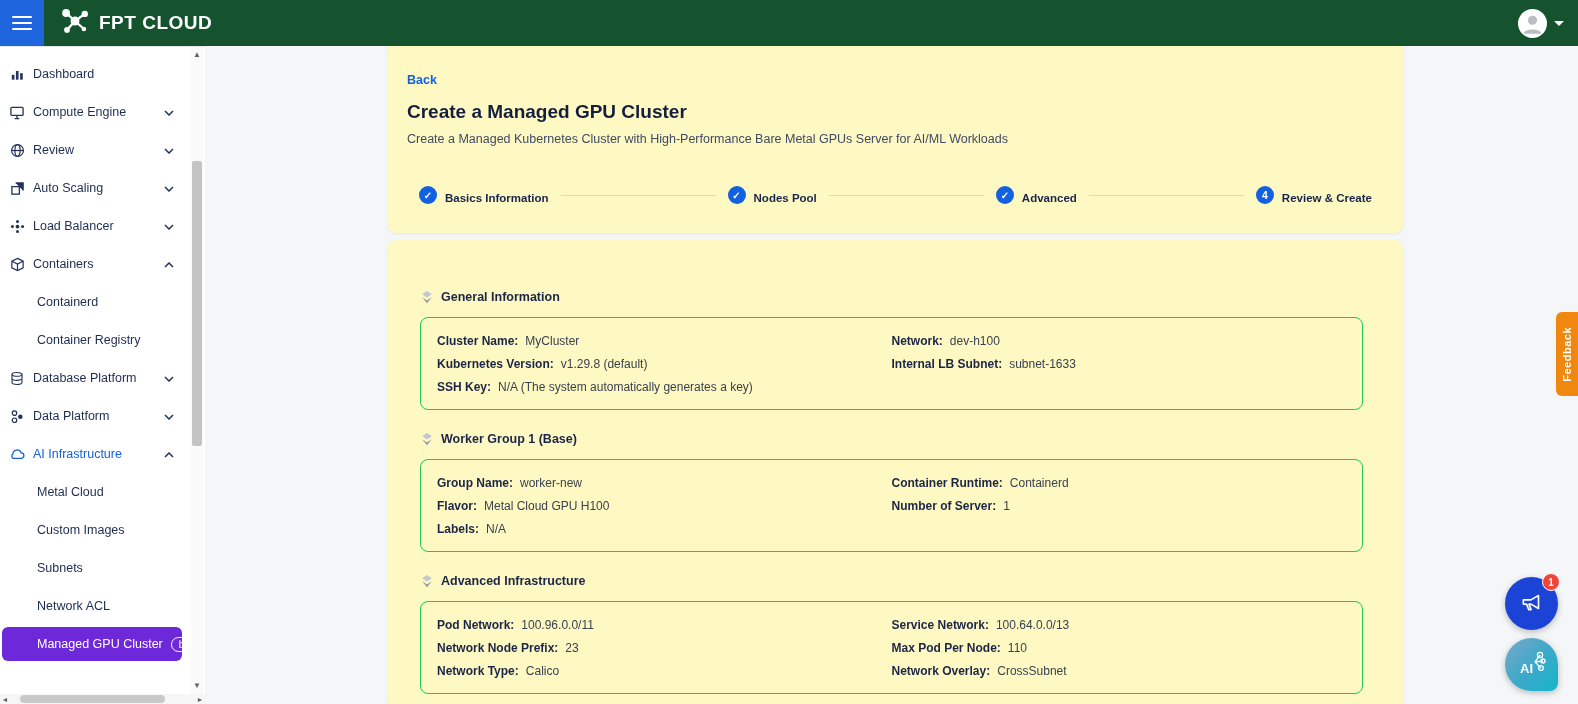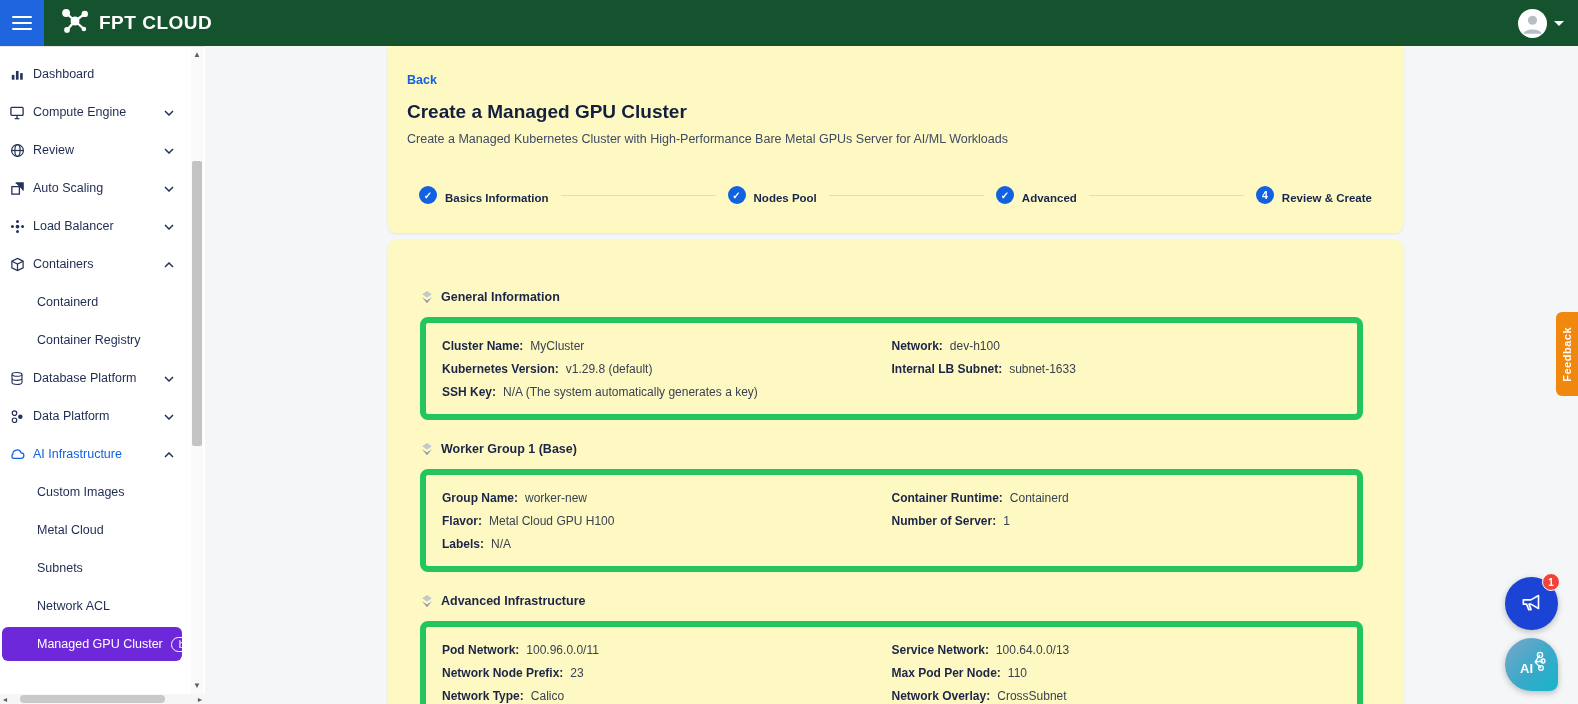--- a/index.html
+++ b/index.html
@@ -71,21 +71,21 @@
   .chk::before { content:"✓"; font-size:10px; font-weight:bold; }
   .step-label { font-size:11.5px; font-weight:bold; color:#18244a; white-space:nowrap; }
   .step-line { flex:1; height:1px; background:#d9dade; margin:0 12px; }
 
   
   .review-card { margin-left:183px; width:1015px; margin-top:7px; border-radius:8px;
     height:470px; padding:50px 40px 0 32px; }
   .rv-section { margin-bottom:22px; }
   .rv-head { display:flex; gap:7px; margin-bottom:9px; }
   .rv-title { font-size:12.5px; font-weight:bold; color:#1b2547; }
-  .rv-box { border:6px solid #22c55e; border-radius:8px; padding:11px 16px;
+  .rv-box { border:1px solid #22c55e; border-radius:8px; padding:11px 16px;
     display:grid; grid-template-columns:1fr 1fr; }
   .rv-row { height:23px; display:flex; align-items:center; font-size:12px; }
   .rv-label { font-weight:bold; color:#1b2547; margin-right:7px; white-space:nowrap; }
   .rv-value { color:#3a4150; white-space:nowrap;text-align:center; }
 
   
   .feedback-tab { position:fixed; right:0; top:312px; width:22px; height:84px;
     background:#f0880f; border-radius:6px 0 0 6px; cursor:pointer;
     display:flex; align-items:center; justify-content:center; z-index:60; }
   .feedback-tab span { writing-mode:vertical-rl; transform:rotate(180deg);
@@ -274,24 +274,24 @@
             </svg>
           </span>
         <span class="lbl">AI Infrastructure</span>
         <span class="chev">
           <svg width="10" height="6" viewBox="0 0 10 6" fill="none" stroke="#24335a" stroke-width="1.5">
               <path d="M1 5l4-4 4 4"></path>
             </svg></span>
       </div>
 
       <div class="sb-item sb-sub">
+        <span class="lbl">Metal Cloud</span>
+      </div>
+      <div class="sb-item sb-sub">
         <span class="lbl">Custom Images</span>
-      </div>
-      <div class="sb-item sb-sub">
-        <span class="lbl">Metal Cloud</span>
       </div>
       <div class="sb-item sb-sub">
         <span class="lbl">Subnets</span>
       </div>
       <div class="sb-item sb-sub">
         <span class="lbl">Network ACL</span>
       </div>
 
       <div class="sb-item selected">
         <span style="white-space:nowrap;">Managed GPU Cluster</span>

